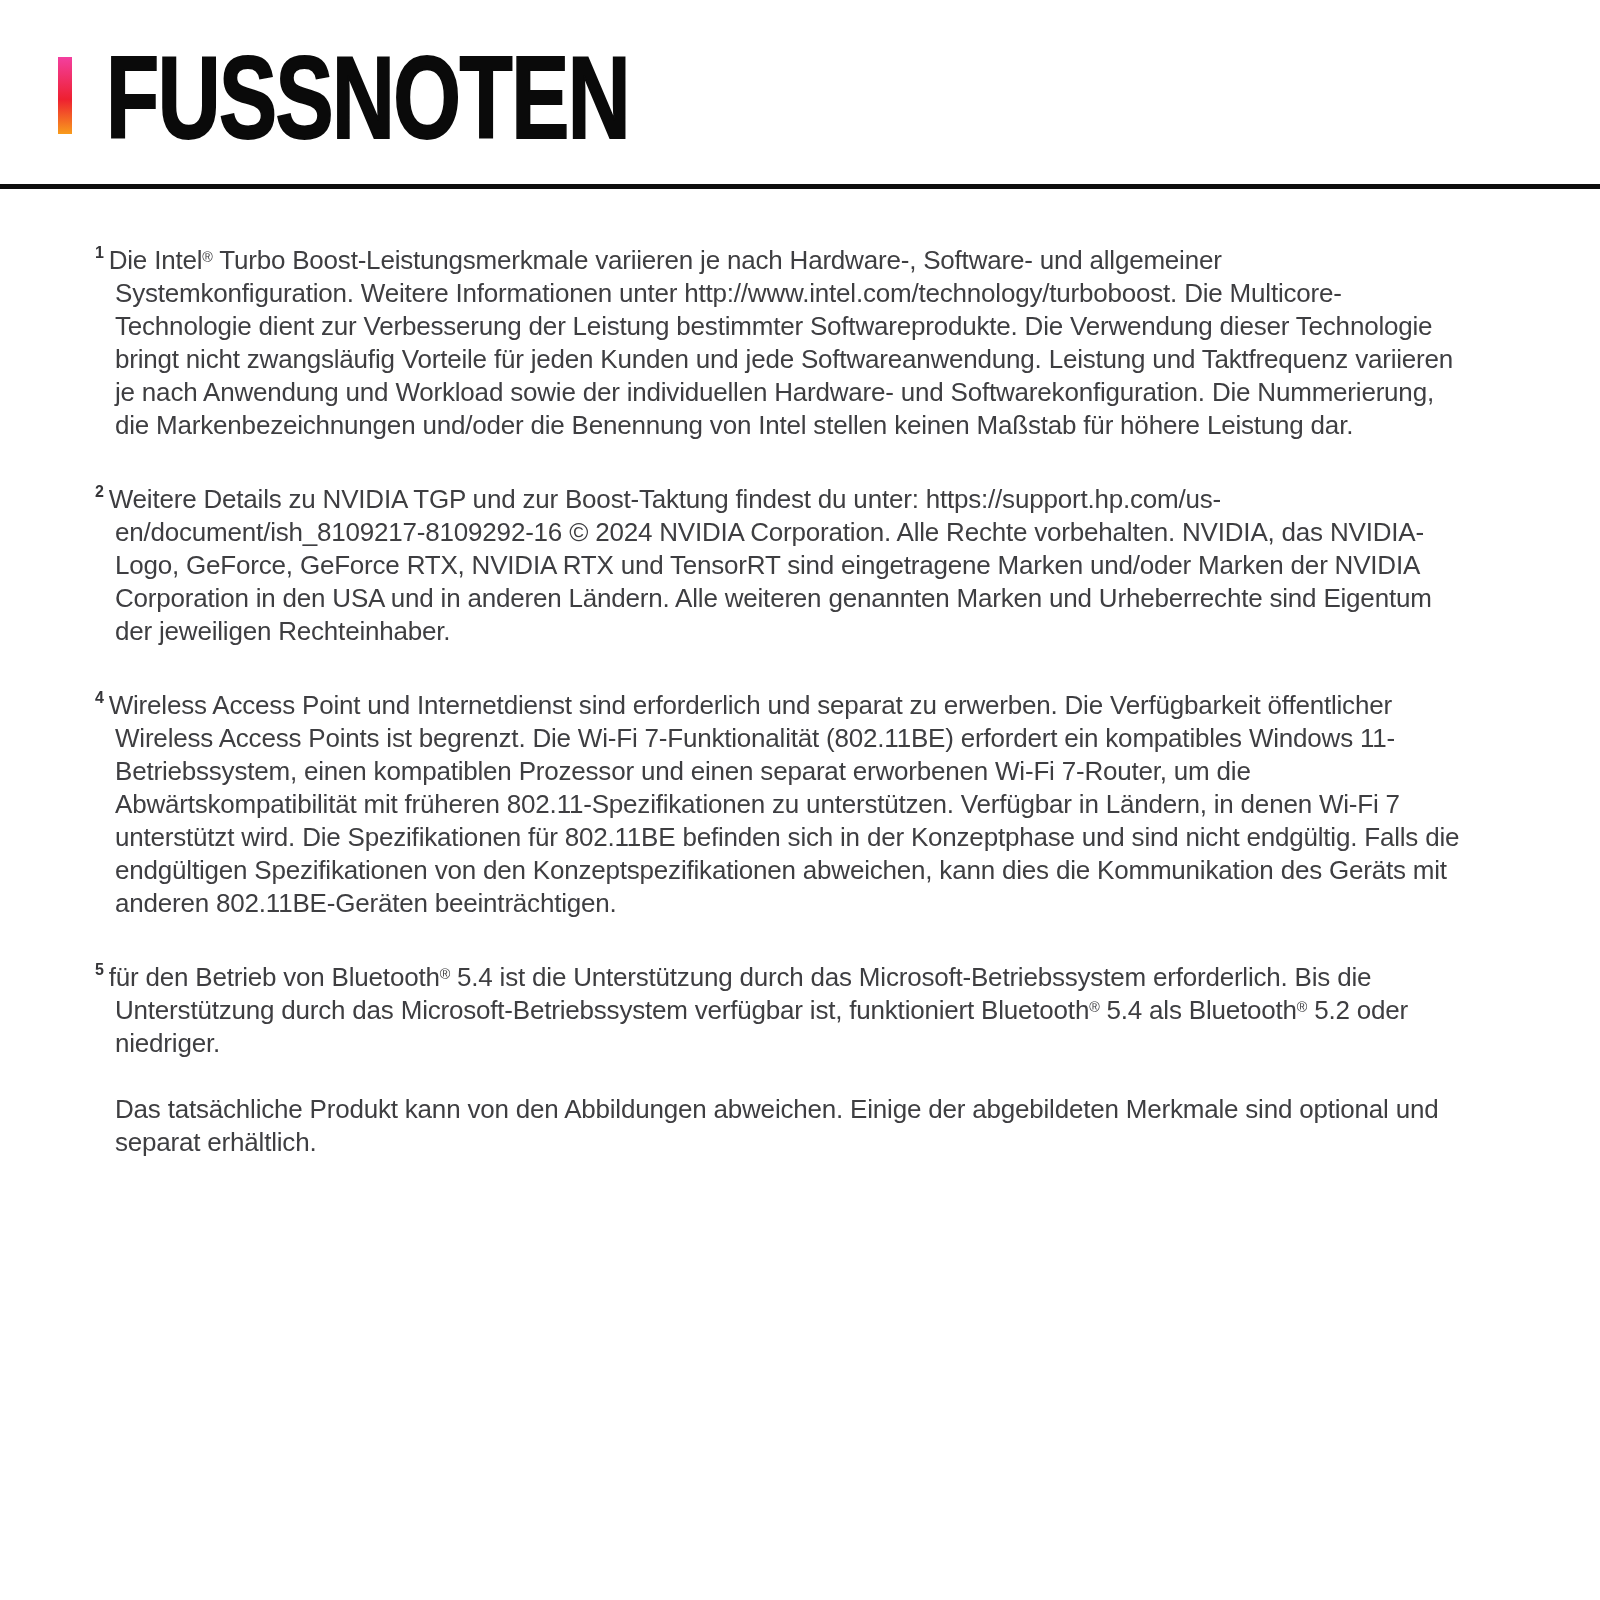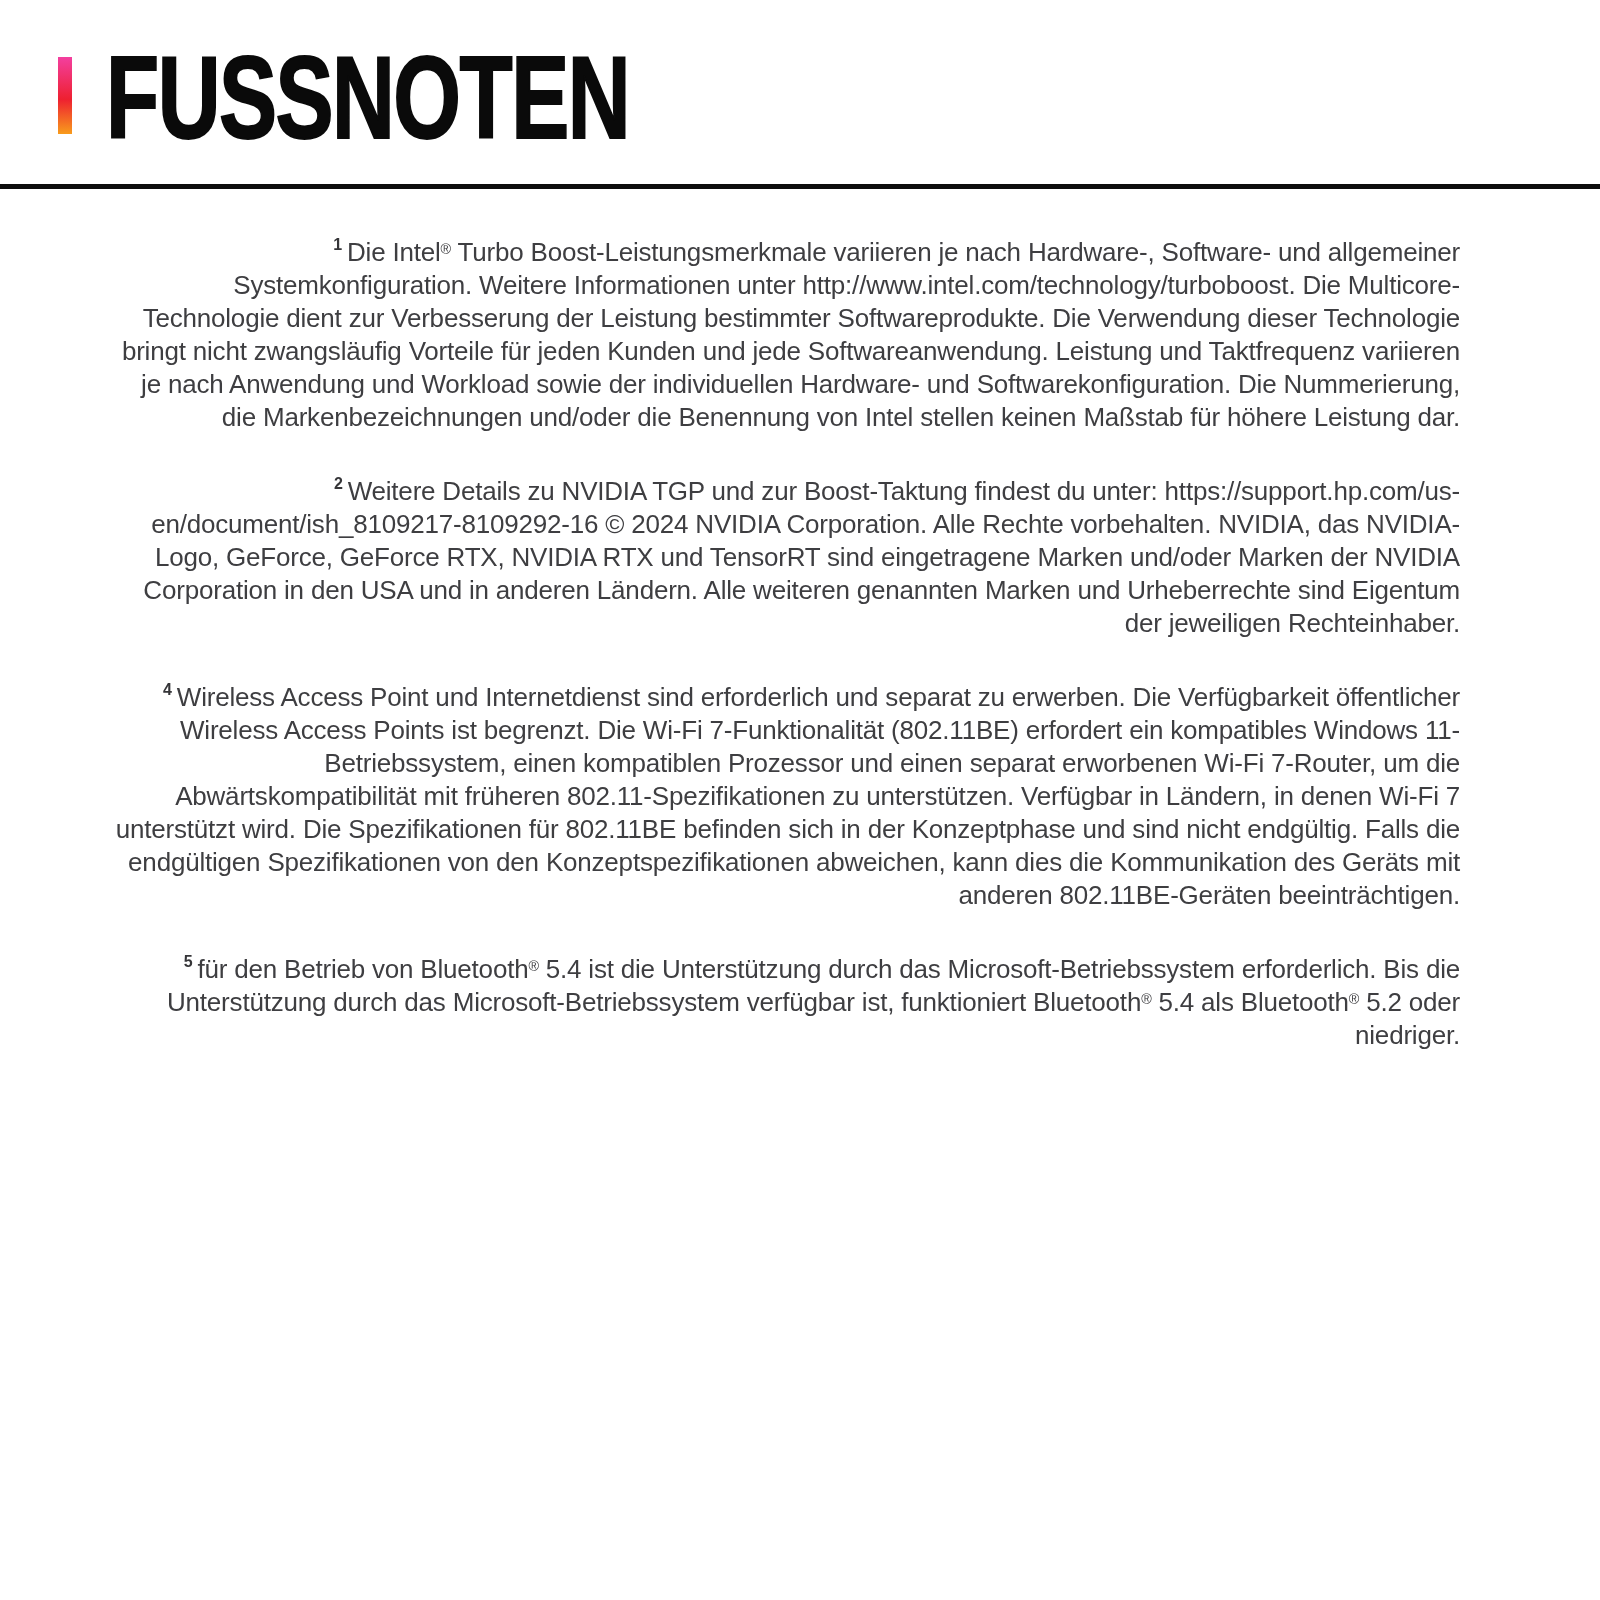--- a/index.html
+++ b/index.html
@@ -52,24 +52,23 @@
     left: 0;
     right: 0;
     top: 184px;
     height: 5px;
     background: #0d0d0d;
   }
 
   
   .content {
     position: absolute;
-    top: 228px;
+    top: 236px;
     left: 95px;
     width: 1365px;
-    text-align: right;
   }
   .footnote {
     margin: 0 0 33px 0;
     padding-left: 20px;
     text-indent: -20px;
     font-size: 26px;
     line-height: 33px;
     font-weight: 400;
     color: #3e3e41;
     letter-spacing: -0.2px;
@@ -115,15 +114,18 @@
 
 
     <p class="footnote">
       <sup class="ft-marker">4</sup><span class="ft-text">Wireless Access Point und Internetdienst sind erforderlich und separat zu erwerben. Die Verfügbarkeit öffentlicher Wireless Access Points ist begrenzt. Die Wi-Fi 7-Funktionalität (802.11BE) erfordert ein kompatibles Windows 11-Betriebssystem, einen kompatiblen Prozessor und einen separat erworbenen Wi-Fi 7-Router, um die Abwärtskompatibilität mit früheren 802.11-Spezifikationen zu unterstützen. Verfügbar in Ländern, in denen Wi-Fi 7 unterstützt wird. Die Spezifikationen für 802.11BE befinden sich in der Konzeptphase und sind nicht endgültig. Falls die endgültigen Spezifikationen von den Konzeptspezifikationen abweichen, kann dies die Kommunikation des Geräts mit anderen 802.11BE-Geräten beeinträchtigen.</span>
     </p>
 
     <p class="footnote">
       <sup class="ft-marker">5</sup><span class="ft-text">für den Betrieb von Bluetooth<sup class="reg">®</sup> 5.4 ist die Unterstützung durch das Microsoft-Betriebssystem erforderlich. Bis die Unterstützung durch das Microsoft-Betriebssystem verfügbar ist, funktioniert Bluetooth<sup class="reg">®</sup> 5.4 als Bluetooth<sup class="reg">®</sup> 5.2 oder niedriger.</span>
     </p>
 
+    <p class="footnote no-marker">
+      <span class="ft-text">Das tatsächliche Produkt kann von den Abbildungen abweichen. Einige der abgebildeten Merkmale sind optional und separat erhältlich.</span>
+    </p>
 
   </div>
 </div>
 
 </body></html>

